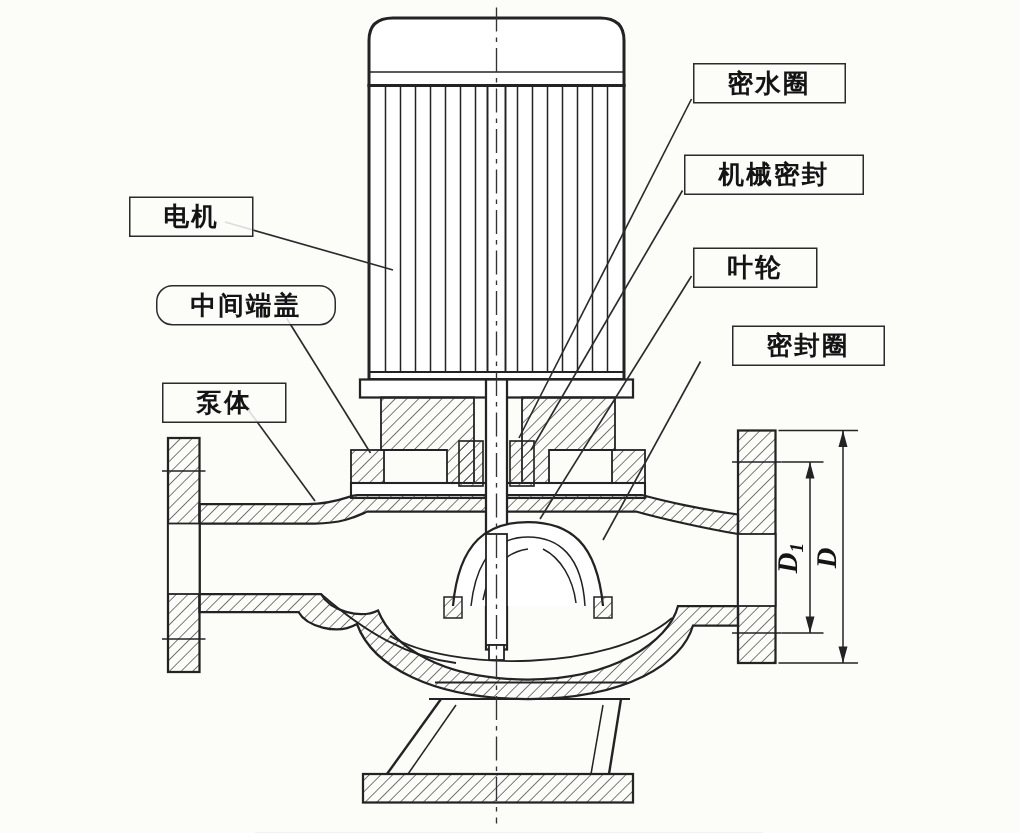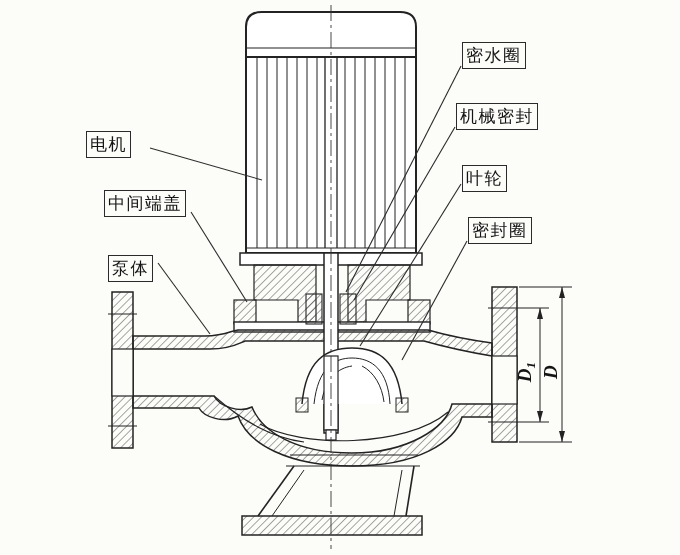--- a/index.html
+++ b/index.html
@@ -5,22 +5,22 @@
   * { margin:0; padding:0; box-sizing:border-box; }
   html,body { background:#e9e9e9; font-family:"Liberation Sans", sans-serif; }
   .canvas {
     position:relative; width:680px; height:555px;
     background:#fcfcf9; overflow:hidden; margin:0 auto;
   }
   .canvas svg { position:absolute; left:0; top:0; }
   .label {
     position:absolute;
     border:1.6px solid #2b2b2b;
-    padding:2px 3px;
-    font-size:17px; font-weight:400; letter-spacing:1.5px;
+    padding:2px 22px;
+    font-size:17px; font-weight:700; letter-spacing:1.5px;
     color:#141414; line-height:1.25;
     background:rgba(252,252,249,0.85);
     white-space:nowrap;
   }
   .dim-text { font-family:"Liberation Serif", serif; font-style:italic; font-weight:600; }
 </style>
 </head>
 <body>
 
 <div class="canvas">
@@ -136,32 +136,32 @@
     <line x1="461" y1="184" x2="360" y2="346"></line>
     <line x1="467" y1="241" x2="402" y2="360"></line>
   </g>
 
   <line x1="331" y1="5" x2="331" y2="549" stroke="#333" stroke-width="0.9" stroke-dasharray="16 4 3 4"></line>
 </svg>
 
 <div class="label" style="left:86px; top:131px;">
   <span>电机</span>
 </div>
-<div class="label" style="left:104px; top:190px;">
+<div class="label" style="left:104px; top:190px;border-radius:11px;">
   <span>中间端盖</span>
 </div>
 <div class="label" style="left:108px; top:255px;">
   <span>泵体</span>
 </div>
 <div class="label" style="left:462px; top:42px;">
   <span>密水圈</span>
 </div>
 <div class="label" style="left:456px; top:103px;">
   <span>机械密封</span>
 </div>
 <div class="label" style="left:462px; top:165px;">
   <span>叶轮</span>
 </div>
-<div class="label" style="left:468px; top:217px;">
+<div class="label" style="left:488px; top:217px;">
   <span>密封圈</span>
 </div>
 
 </div>
 
 </body></html>

